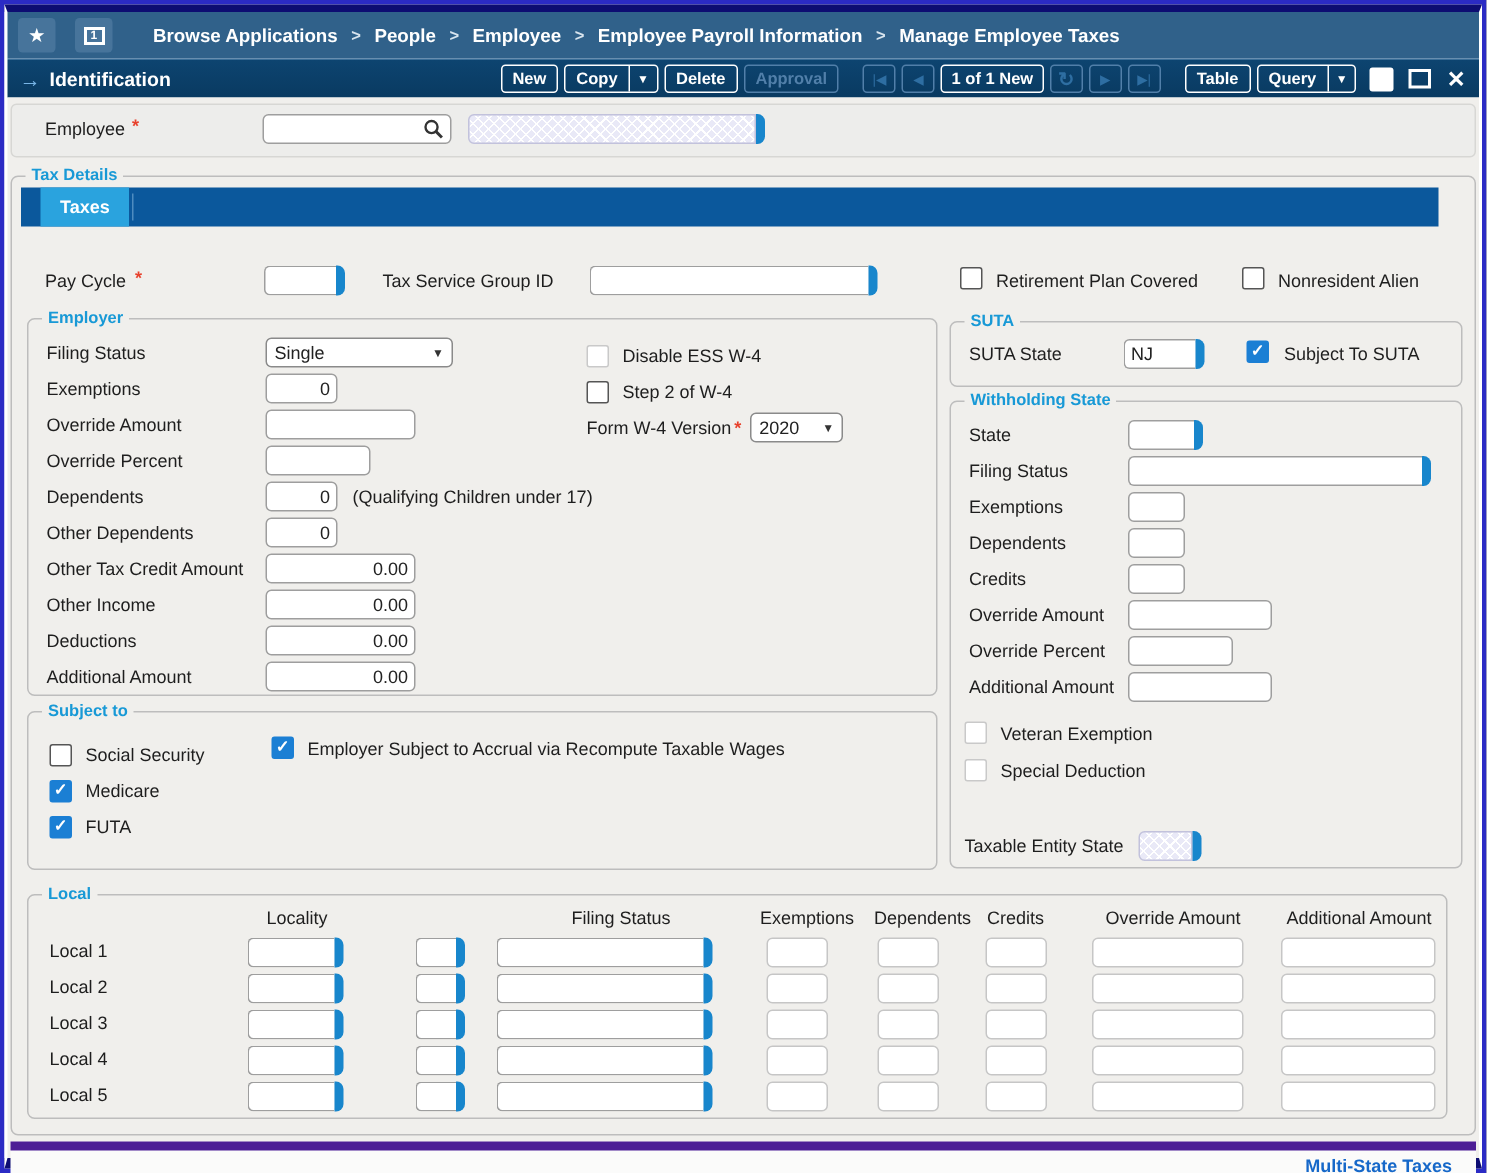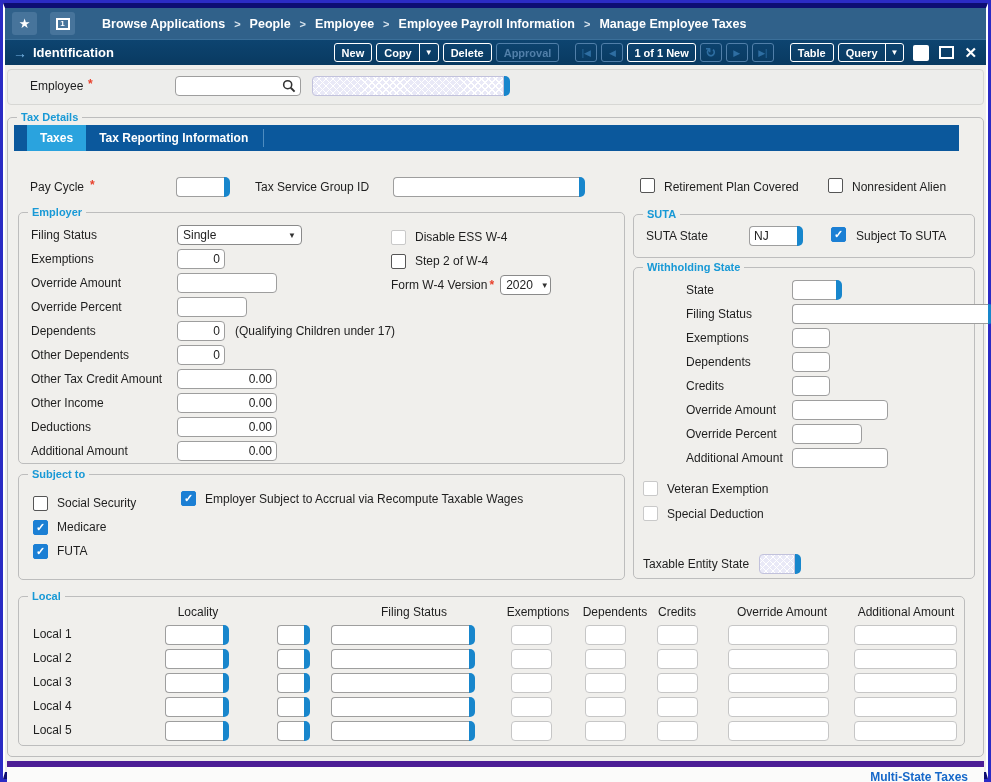--- a/index.html
+++ b/index.html
@@ -87,21 +87,21 @@
   
   .frows { position:absolute; left:12px; top:10px; }
   .frow { display:flex; align-items:center; height:24px; }
   .frow .lbl { width:146px; flex:none; }
   .note { font-size:12px; color:#1e1e1e; margin-left:10px; }
   .midcol { position:absolute; left:372px; top:12px; }
   .midcol .r { display:flex; align-items:center; height:24px; }
   
   .wrows { position:absolute; left:12px; top:10px; }
   .wrow { display:flex; align-items:center; height:24px; }
-  .wrow .lbl { width:106px; flex:none;margin-left:40px; }
+  .wrow .lbl { width:106px; flex:none; }
   .wcbs { position:absolute; left:9px; top:208px; }
   .wcbs .cbrow { height:25px; }
   .terow { position:absolute; left:9px; top:286px; display:flex; align-items:center; }
   
   .strows { position:absolute; left:14px; top:16px; }
   .strows .cbrow { height:24px; }
   .stright { position:absolute; left:162px; top:16px; }
   
   .lhead { position:absolute; left:0; top:8px; height:16px; width:100%; }
   .lhead span { position:absolute; font-size:12px; color:#1e1e1e; text-align:center; }
@@ -191,21 +191,20 @@
         <span class="xfld" style="width:192px;"></span>
         <span class="cap"></span>
       </span>
     </div>
 
     <div class="fs tdfs">
       <span class="legend">Tax Details</span>
 
       <div class="tabs">
         <span class="tab active">Taxes</span>
-        <span class="tab">Tax Reporting Information</span>
         <span class="tabsep"></span>
       </div>
 
       <div class="payrow">
         <span class="lbl abs" style="left:22px; top:6px;">Pay Cycle</span>
             <span class="req abs" style="left:80px; top:4px;">*</span>
         <span class="capwrap abs" style="left:168px; top:3px;">
           <input class="inp" style="width: 48px;" value="">
               <span class="cap"></span>
         </span>
@@ -273,21 +272,21 @@
             <span class="cb dis"></span>
             <span class="cblbl">Disable ESS W-4</span>
           </div>
           <div class="r">
             <span class="cb"></span>
             <span class="cblbl">Step 2 of W-4</span>
           </div>
           <div class="r">
             <span class="lbl">Form W-4 Version</span>
                 <span class="req">*</span>
-            <span class="sel" style="width:51px; margin-left:6px;">
+            <span class="sel" style="width:62px; margin-left:6px;">
                   <span>2020</span>
                   <span class="ar">▼</span>
                 </span>
           </div>
         </div>
       </div>
 
       <div class="fs" style="left:625px; top:96px; width:342px; height:44px;">
         <span class="legend">SUTA</span>
         <span class="lbl abs" style="left:12px; top:14px;">SUTA State</span>

